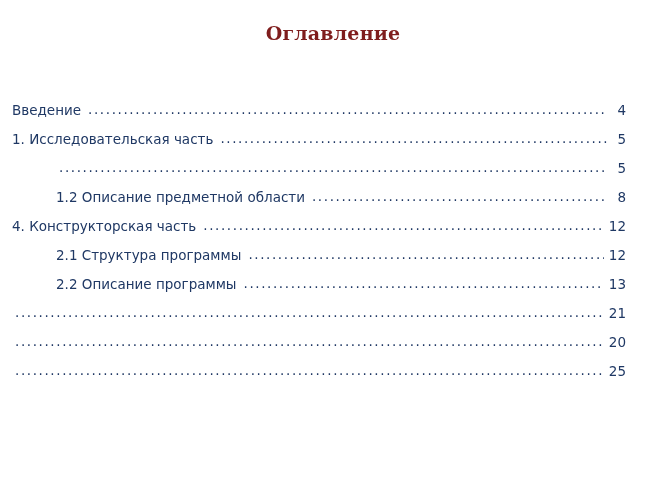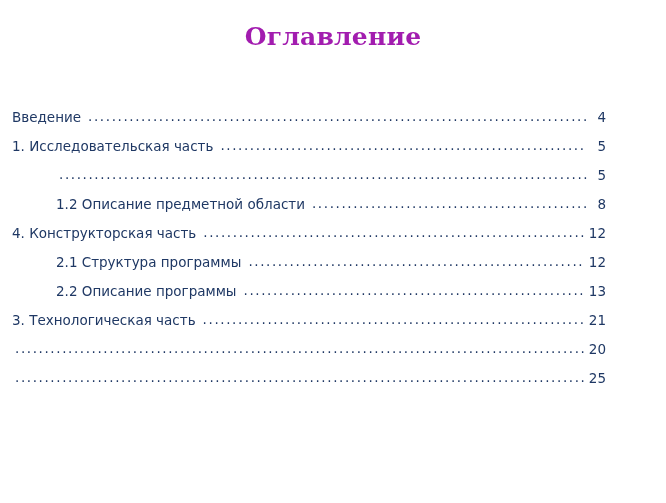--- a/index.html
+++ b/index.html
@@ -17,28 +17,28 @@
     position: relative;
     width: 666px;
     height: 503px;
     box-sizing: border-box;
     padding: 0;
   }
   .doc-title {
     text-align: center;
     font-family: "DejaVu Serif", serif;
     font-weight: bold;
-    font-size: 25px;
-    color: #a21caf;
+    font-size: 19px;
+    color: #7f1d1d;
     margin: 22px 0 8px 0;
     letter-spacing: 0.2px;
   }
   .toc {
     margin: 58px 0 0 0;
-    padding: 0 60px 0 12px;
+    padding: 0 40px 0 12px;
   }
   .toc-entry {
     display: flex;
     align-items: baseline;
     font-size: 13.5px;
     color: #1f3864;
     margin-bottom: 13px;
     white-space: nowrap;
   }
   .toc-entry .label {
@@ -109,21 +109,20 @@
       <span class="page-num">12</span>
     </div>
 
     <div class="toc-entry lvl-2">
       <span class="label">2.2 Описание программы</span>
       <span class="dots">.....................................................................................................................................................</span>
       <span class="page-num">13</span>
     </div>
 
     <div class="toc-entry lvl-1">
-      <span class="label">3. Технологическая часть</span>
       <span class="dots">.....................................................................................................................................................</span>
       <span class="page-num">21</span>
     </div>
 
     <div class="toc-entry lvl-1">
       <span class="dots">.....................................................................................................................................................</span>
       <span class="page-num">20</span>
     </div>
 
     <div class="toc-entry lvl-1">

